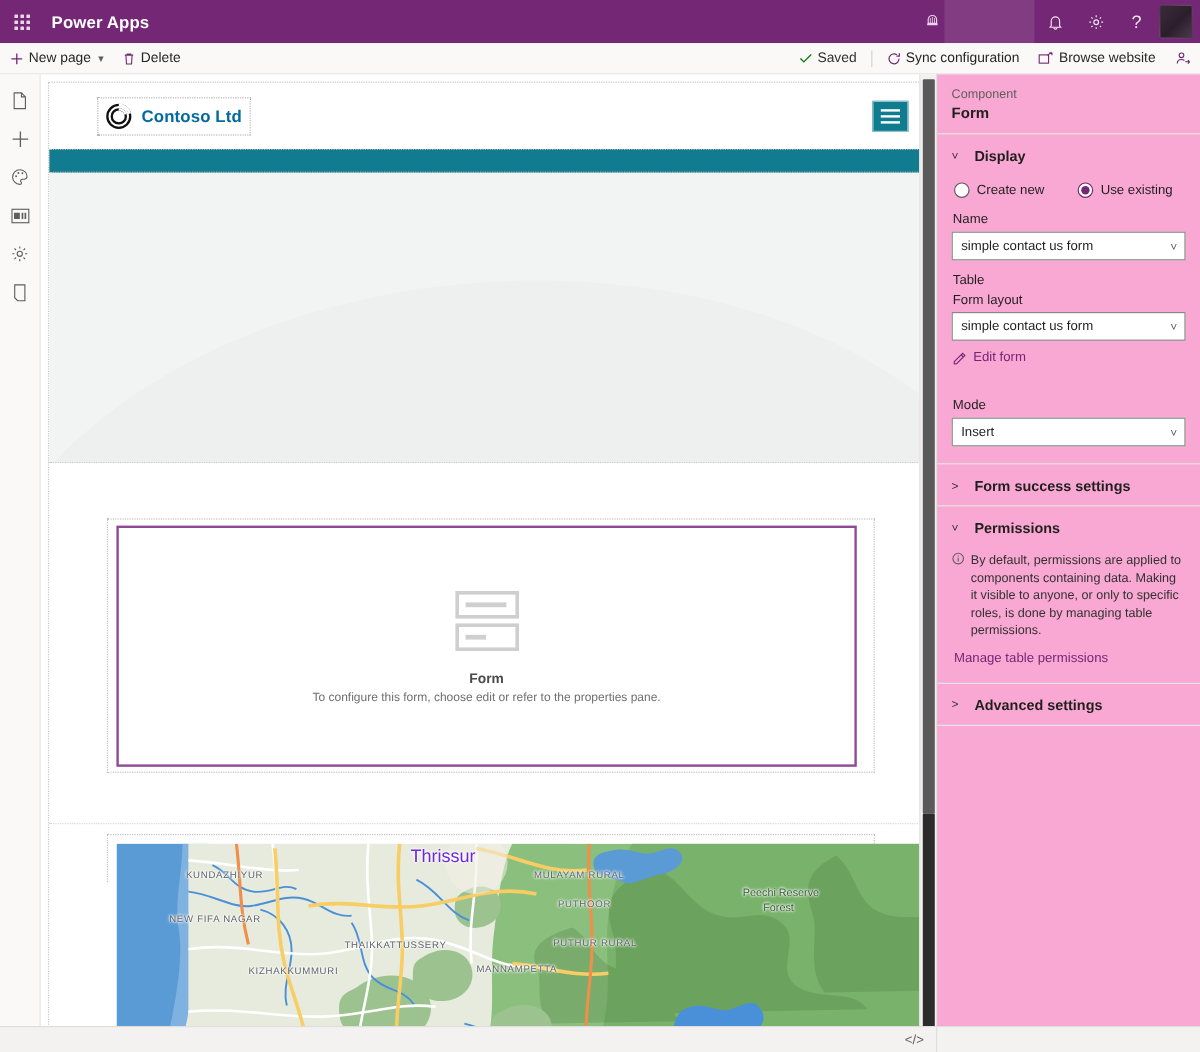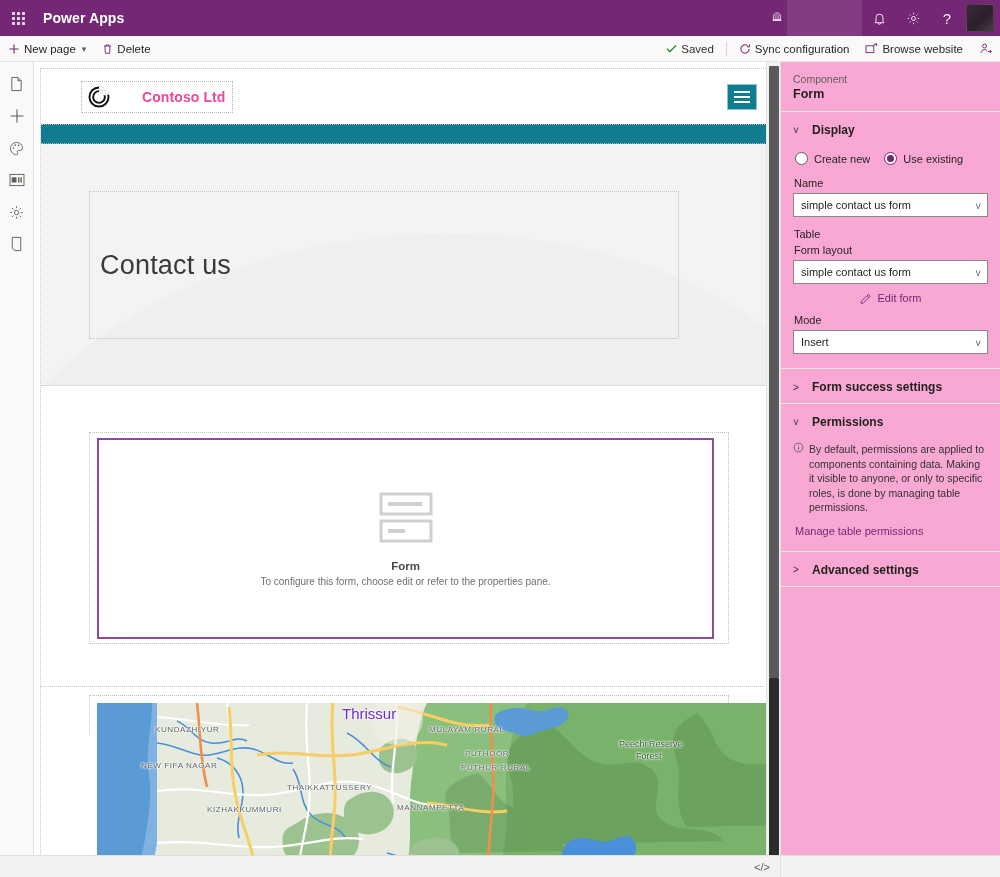--- a/index.html
+++ b/index.html
@@ -85,21 +85,21 @@
   
   .site-header {
     position: relative; height: 55px; background: #ffffff; display: flex;
     align-items: center; justify-content: space-between; padding: 0 10px 0 40px;
   }
   .brand {
     display: flex; align-items: center; gap: 8px;
     border: 1px dotted #b9b7b5; padding: 4px 6px;
   }
   .brand-logo { width: 22px; height: 22px; }
-  .brand-name { font-size: 14px; font-weight: bold; color: #ec4899; letter-spacing: .1px; margin-left: 24px; }
+  .brand-name { font-size: 14px; font-weight: bold; color: #0369a1; letter-spacing: .1px; }
   .hamburger {
     width: 30px; height: 26px; background: #107c8f; border: 1px solid #8fc3cc;
     display: flex; flex-direction: column; align-items: center; justify-content: center; gap: 3px;
     cursor: pointer;
   }
   .hamburger i { display: block; width: 16px; height: 2px; background: #ffffff; }
   .teal-bar { height: 20px; background: #117b90; border-top: 1px dotted #b9b7b5; border-bottom: 1px dotted #b9b7b5; }
 
   
   .hero {
@@ -179,21 +179,21 @@
   .acc {
     border-bottom: 1px solid #e6e4e2;
   }
   .acc-head {
     display: flex; align-items: center; gap: 9px; padding: 11px 12px 9px 12px; cursor: pointer;
   }
   .chev { font-size: 10px; color: #323130; width: 10px; display: inline-block; }
   .acc-label { font-size: 12px; font-weight: bold; color: #201f1e; }
   .acc-body { padding: 2px 12px 14px 12px; }
 
-  .radio-row { display: flex; align-items: center; gap: 14px; margin: 4px 0 12px 2px; }
+  .radio-row { display: flex; align-items: center; gap: 28px; margin: 4px 0 12px 2px; }
   .radio { display: flex; align-items: center; gap: 6px; cursor: pointer; }
   .radio-dot {
     width: 13px; height: 13px; border-radius: 50%;
     border: 1px solid #605e5c; background: #ffffff;
     display: flex; align-items: center; justify-content: center;
   }
   .radio-dot.on { border-color: #742774; border-width: 1px; }
   .radio-dot.on::after {
     content: ""; width: 7px; height: 7px; border-radius: 50%; background: #742774;
   }
@@ -203,21 +203,21 @@
   .field {
     position: relative; height: 24px; background: #ffffff; border: 1px solid #8a8886;
     display: flex; align-items: center; padding: 0 22px 0 7px; margin-bottom: 11px;
     font-size: 11px; color: #201f1e; cursor: pointer;
   }
   .field-affix {
     position: absolute; right: 6px; top: 0; height: 24px; display: flex; align-items: center;
     color: #605e5c; font-size: 10px;
   }
   .link-row {
-    display: flex; align-items: center; gap: 6px; margin: -3px 0 10px 1px; cursor: pointer; justify-content: center;
+    display: flex; align-items: center; gap: 6px; margin: -3px 0 28px 1px; cursor: pointer;
   }
   .link-text { font-size: 11px; color: #742774; }
   .link-icon { color: #742774; font-size: 11px; display: inline-flex; }
 
   .perm-note {
     display: flex; gap: 5px; font-size: 10.5px; color: #323130; line-height: 14.5px;
     margin: 2px 0 10px 0;
   }
   .info-glyph { color: #605e5c; font-size: 11px; flex-shrink: 0; line-height: 14px; }
   .perm-link { font-size: 11px; color: #742774; cursor: pointer; margin-left: 2px; }
@@ -411,23 +411,20 @@
           <div class="hamburger">
               <i></i>
               <i></i>
               <i></i>
             </div>
         </div>
         <div class="teal-bar"></div>
 
         <div class="hero">
           <div class="hero-swoosh"></div>
-          <div class="hero-box">
-            <span class="hero-title">Contact us</span>
-          </div>
         </div>
 
         <div class="form-section">
           <div class="form-outer"></div>
           <div class="form-selected">
             <span class="form-ph-icon">
               <svg width="62" height="56" viewBox="0 0 62 56" fill="none">
                 <rect x="6" y="4" width="50" height="20" stroke="#cfcfcf" stroke-width="3"></rect>
                 <rect x="13" y="12" width="34" height="4" fill="#cfcfcf"></rect>
                 <rect x="6" y="31" width="50" height="20" stroke="#cfcfcf" stroke-width="3"></rect>
@@ -499,23 +496,23 @@
               <g fill="none" stroke="#ef8f4a" stroke-width="2.6">
                 <path d="M100 0c4 32 2 52 10 84"></path>
                 <path d="M394 0c-2 40 4 62 2 96s-8 56-2 92"></path>
               </g>
 
               <circle cx="300" cy="16" r="26" fill="#f2efe6" opacity="0.55"></circle>
             </svg>
             
             <div class="map-label lbl-city" style="left:245px; top:2px;">Thrissur</div>
             <div class="map-label lbl-area" style="left:58px; top:22px;">KUNDAZHIYUR</div>
-            <div class="map-label lbl-area" style="left:332px; top:22px;">MULAYAM RURAL</div>
+            <div class="map-label lbl-area" style="left:348px; top:22px;">MULAYAM RURAL</div>
             <div class="map-label lbl-area" style="left:368px; top:46px;">PUTHOOR</div>
-            <div class="map-label lbl-area" style="left:364px; top:60px;">PUTHUR RURAL</div>
+            <div class="map-label lbl-area" style="left:364px; top:78px;">PUTHUR RURAL</div>
             <div class="map-label lbl-forest" style="left:488px; top:36px;">Peechi Reserve</div>
             <div class="map-label lbl-forest" style="left:505px; top:48px;">Forest</div>
             <div class="map-label lbl-area" style="left:44px; top:58px;">NEW FIFA NAGAR</div>
             <div class="map-label lbl-area" style="left:190px; top:80px;">THAIKKATTUSSERY</div>
             <div class="map-label lbl-area" style="left:300px; top:100px;">MANNAMPETTA</div>
             <div class="map-label lbl-area" style="left:110px; top:102px;">KIZHAKKUMMURI</div>
           </div>
         </div>
 
       </div>

